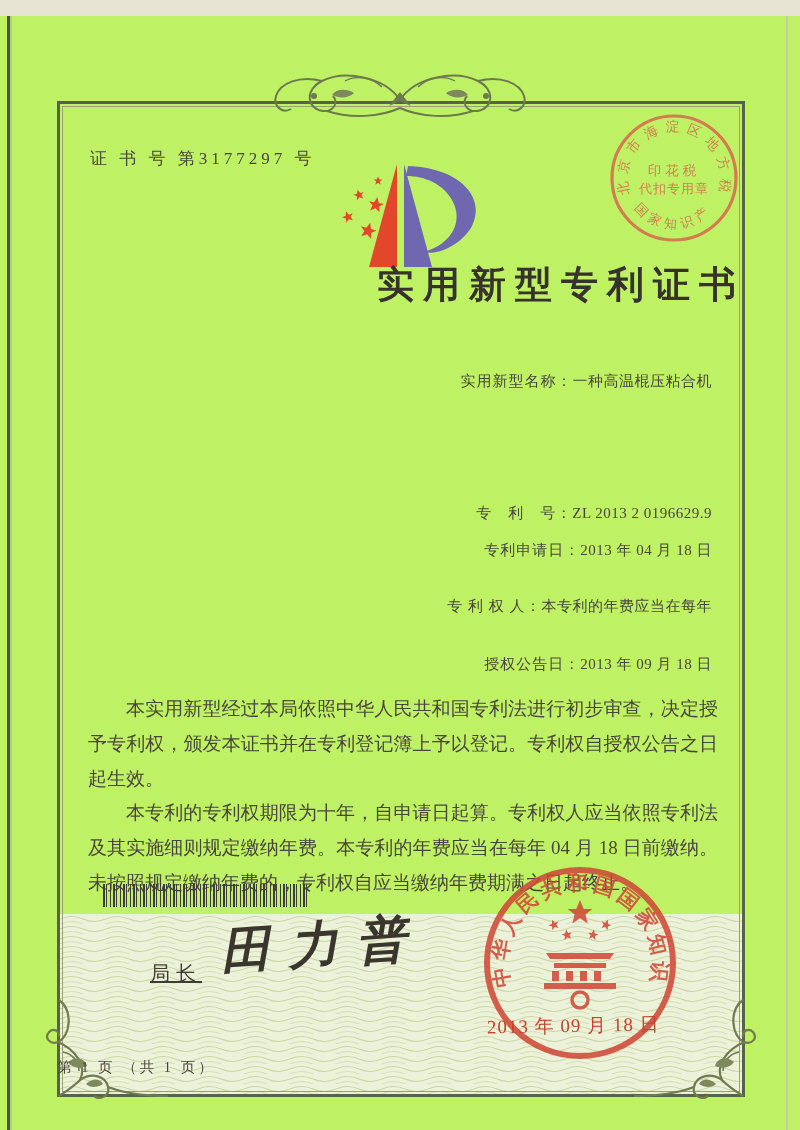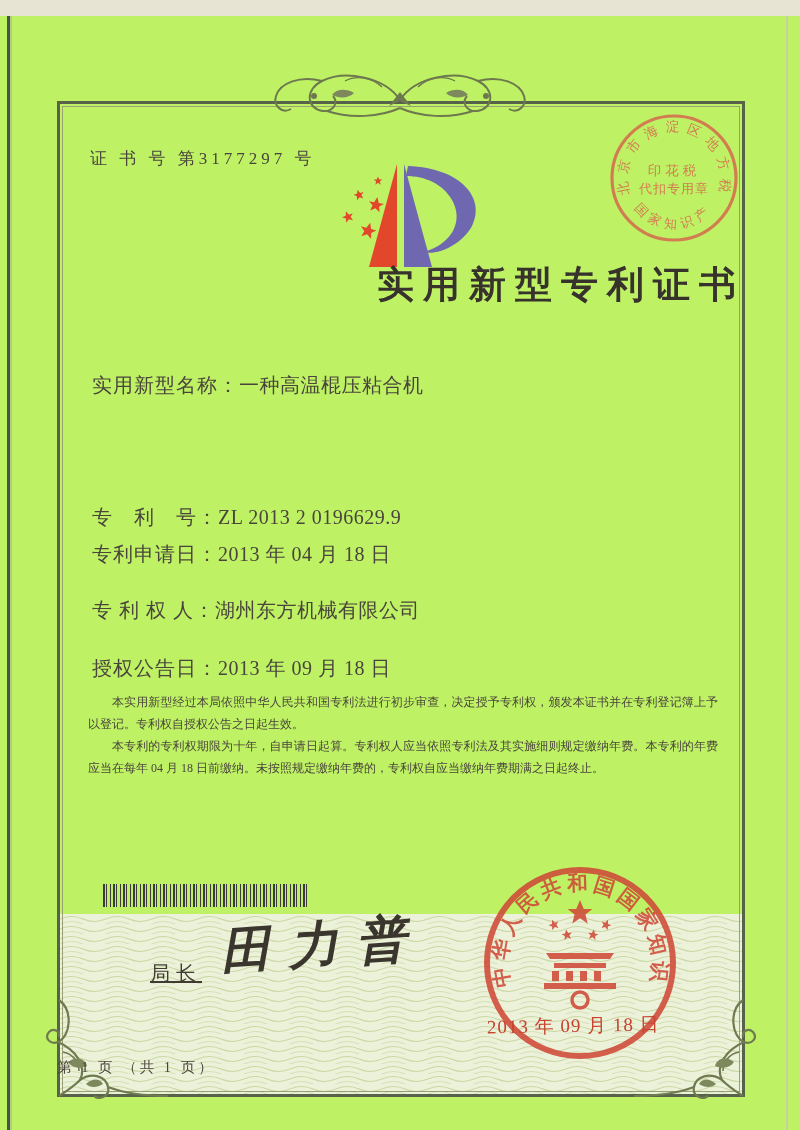--- a/index.html
+++ b/index.html
@@ -22,24 +22,24 @@
 
   .waves { position:absolute; left:60px; top:898px; width:684px; height:182px; }
 
   .cert-no { position:absolute; left:90px; top:131px; font-size:17px; letter-spacing:4px; color:#4a453c; }
 
   .logo { position:absolute; left:332px; top:136px; width:156px; height:122px; }
 
   .title { position:absolute; left:57px; top:244px; width:688px; text-align:right;
     font-size:37px; font-weight:bold; letter-spacing:9px; color:#37332c; }
 
-  .field-row { position:absolute; left:92px; width:620px; font-size:20px; color:#4a453c; letter-spacing:.5px; white-space:nowrap; }
+  .field-row { position:absolute; left:92px; width:620px; font-size:15px; color:#4a453c; letter-spacing:.5px; white-space:nowrap;text-align:right; }
   .field-row .lbl { letter-spacing:1px; }
 
-  .body-text { position:absolute; left:88px; top:676px; width:630px; font-size:12px;
+  .body-text { position:absolute; left:88px; top:676px; width:630px; font-size:19px;
     line-height:1.83; color:#4a453c; text-align:justify; }
   .body-text p { text-indent:2em; margin:0; }
 
   .barcode { position:absolute; left:103px; top:868px; width:204px; height:23px;
     background:repeating-linear-gradient(90deg,#3d3c3a 0 2px,transparent 2px 3px,#3d3c3a 3px 4px,transparent 4px 7px,#3d3c3a 7px 8px,transparent 8px 10px); }
 
   .director { position:absolute; left:150px; top:944px; font-size:20px; letter-spacing:6px; color:#413c33;text-decoration:underline; }
   .signature { position:absolute; left:220px; top:892px; width:300px; font-size:50px; font-weight:bold;
     letter-spacing:18px; color:#3a362e; transform:rotate(-4deg); font-style:italic; }
 
@@ -141,21 +141,21 @@
   <div class="field-row" style="top:356px">
     <span class="lbl">实用新型名称：</span><span>一种高温棍压粘合机</span>
   </div>
   <div class="field-row" style="top:488px">
     <span class="lbl">专　利　号：</span><span>ZL 2013 2 0196629.9</span>
   </div>
   <div class="field-row" style="top:525px">
     <span class="lbl">专利申请日：</span><span>2013 年 04 月 18 日</span>
   </div>
   <div class="field-row" style="top:581px">
-    <span class="lbl">专 利 权 人：</span><span>湖州东方机械有限公司</span>
+    <span class="lbl">专 利 权 人：</span><span>本专利的年费应当在每年</span>
   </div>
   <div class="field-row" style="top:639px">
     <span class="lbl">授权公告日：</span><span>2013 年 09 月 18 日</span>
   </div>
 
   <div class="body-text">
     <p>本实用新型经过本局依照中华人民共和国专利法进行初步审查，决定授予专利权，颁发本证书并在专利登记簿上予以登记。专利权自授权公告之日起生效。</p>
     <p>本专利的专利权期限为十年，自申请日起算。专利权人应当依照专利法及其实施细则规定缴纳年费。本专利的年费应当在每年 04 月 18 日前缴纳。未按照规定缴纳年费的，专利权自应当缴纳年费期满之日起终止。</p>
   </div>
 

